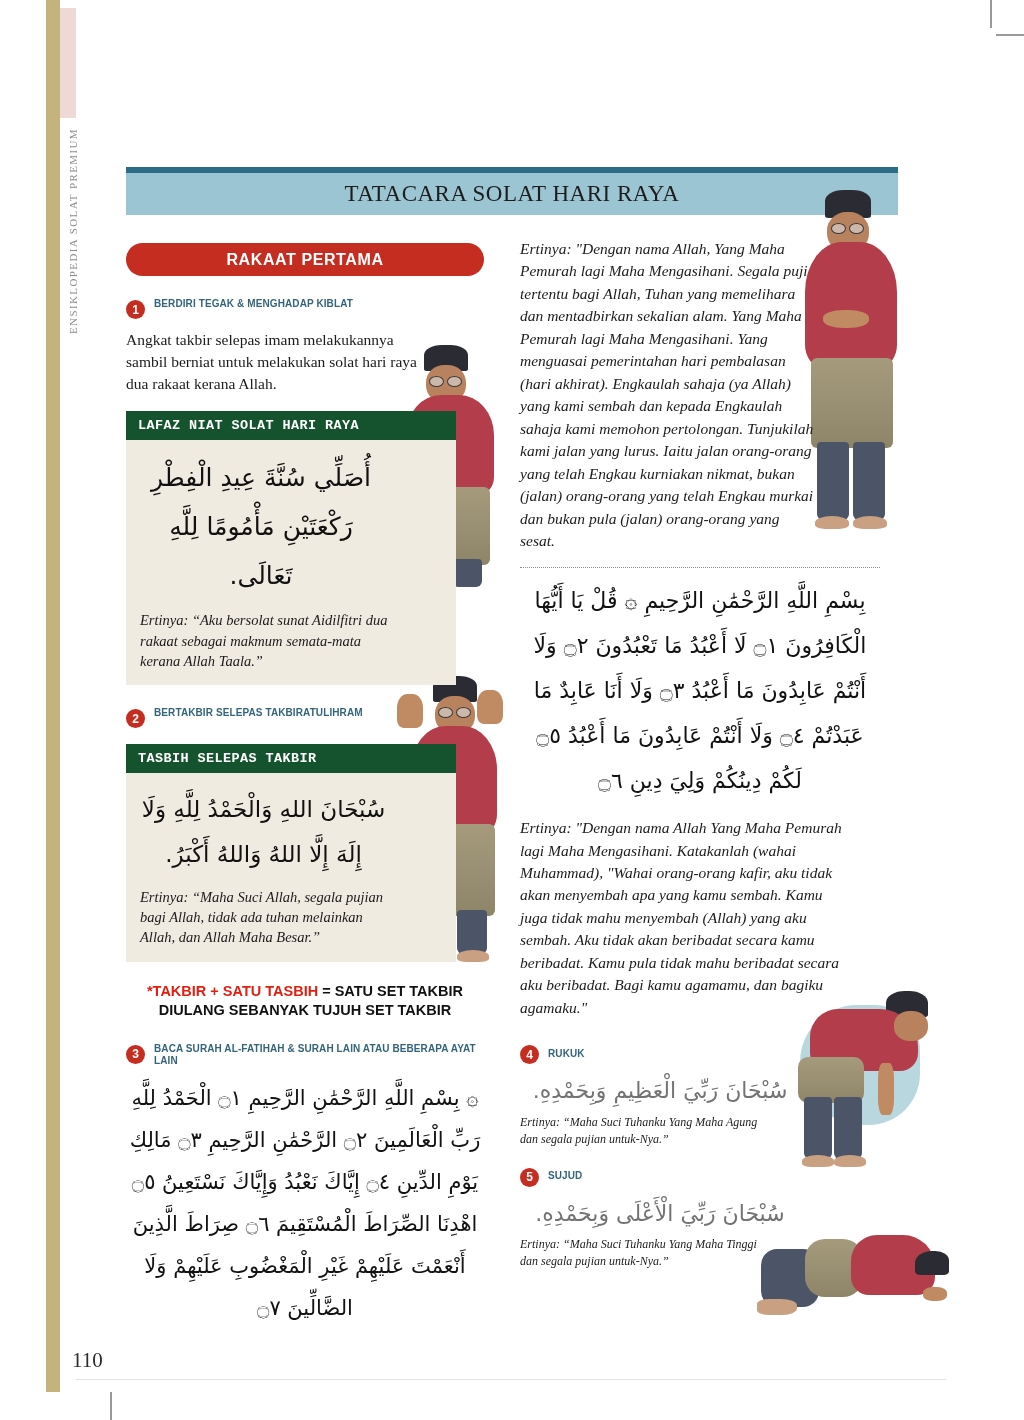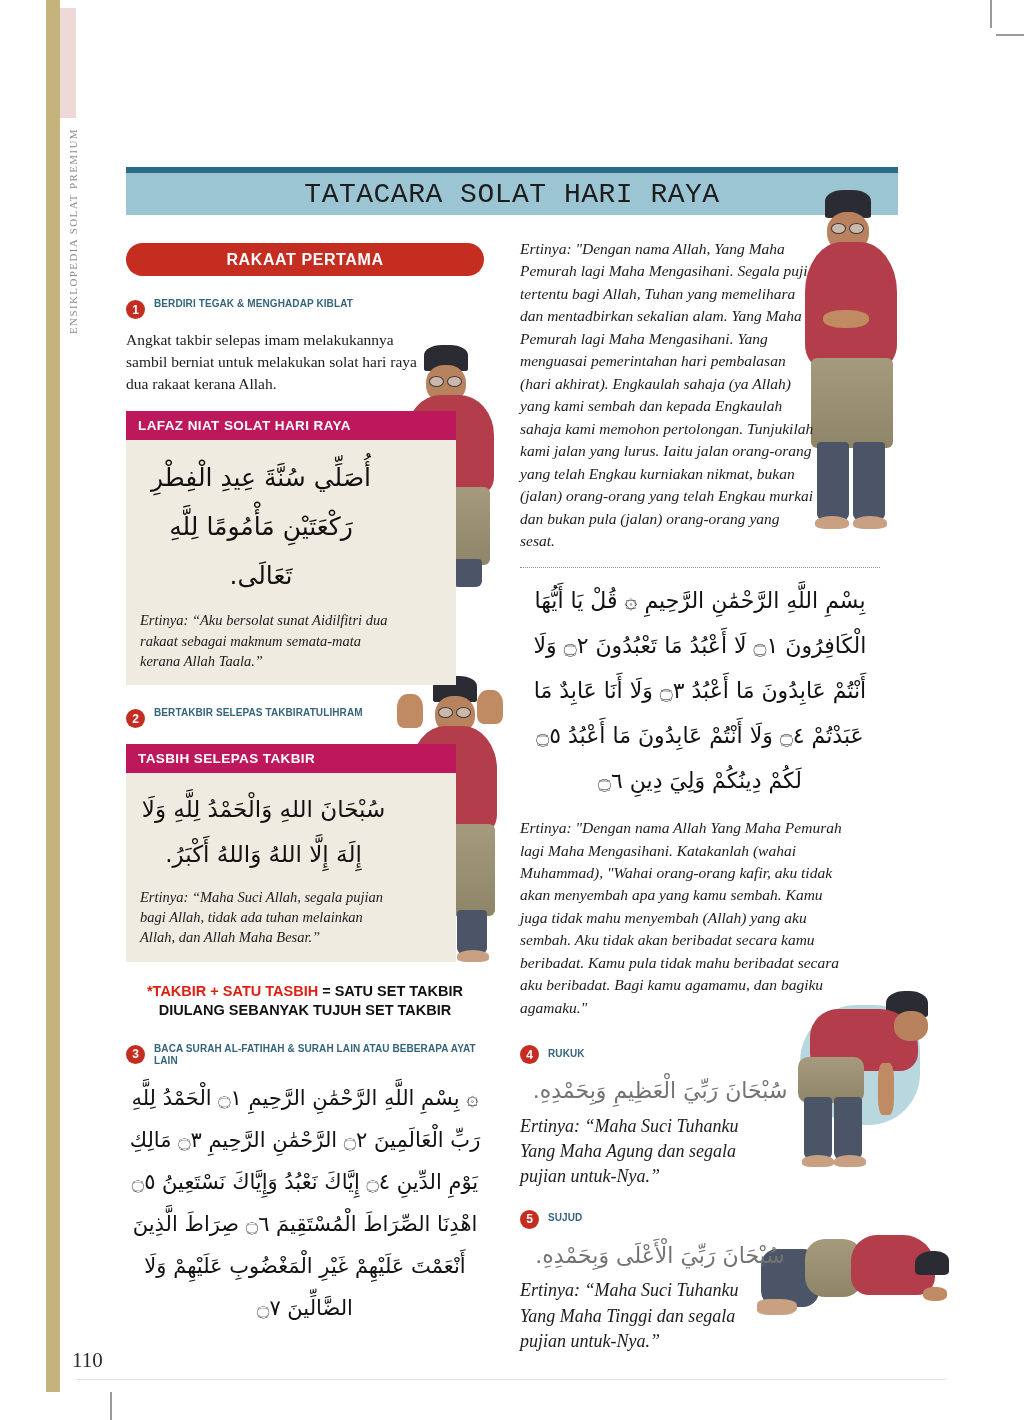--- a/index.html
+++ b/index.html
@@ -54,22 +54,22 @@
   }
 
   
   .banner {
     position: absolute; left: 126px; top: 167px; width: 772px; height: 48px;
     background: #9cc5d4;
     border-top: 6px solid #2d6c86;
     display: flex; align-items: center; justify-content: center;
   }
   .banner-title {
-    font-family: Liberation Mono, monospace;
-    font-size: 28px;
+    font-family: Liberation Serif, serif;
+    font-size: 23px;
     letter-spacing: 0.5px;
     color: #1d1d1d;
   }
 
   
   .col-left  { position: absolute; left: 126px; top: 243px; width: 358px; }
   .col-right { position: absolute; left: 520px; top: 238px; width: 360px; }
 
   
   .pill {
@@ -107,23 +107,23 @@
   .body-text {
     font-family: "Liberation Serif", serif;
     font-size: 15.5px; line-height: 1.42; color: #1b1b1b;
     margin-bottom: 14px;
   }
   .body-text b { font-weight: bold; }
 
   
   .card { margin-bottom: 20px; position: relative; }
   .card-head {
-    background: #be185d;
+    background: #14532d;
     color: #ffffff;
-    font-family: Liberation Sans, sans-serif;
+    font-family: Liberation Mono, monospace;
     font-weight: bold; font-size: 13.5px;
     letter-spacing: 0.4px;
     padding: 7px 12px;
     margin-top: 16px;
   }
   .card-body {
     background: #f0ebe0;
     padding: 14px 14px 14px 14px;
   }
   .arabic {
@@ -178,21 +178,21 @@
   .mini-step { display: flex; align-items: center; gap: 9px; margin-bottom: 6px; }
   .mini-arabic {
     font-family: "DejaVu Sans", sans-serif;
     direction: rtl; text-align: center;
     font-size: 22px; line-height: 1.9; color: #737373;
     margin: 4px 0 2px 0;
     padding-right: 10px;
   }
   .mini-meaning {
     font-family: "Liberation Serif", serif;
-    font-style: italic; font-size: 18px; line-height: 1.4; color: #1b1b1b;
+    font-style: italic; font-size: 12px; line-height: 1.4; color: #1b1b1b;
     width: 250px;
   }
 
   
   .photo { position: absolute; pointer-events: none; }
 
   .fig-shirt { position: absolute; background: #b33d4a; border-radius: 40% 40% 18% 18%; }
   .fig-songkok { position: absolute; background: #2b2b33; border-radius: 40% 40% 8% 8%; }
   .fig-face { position: absolute; background: #b9825e; border-radius: 46%; }
   .fig-sarong { position: absolute; background: #9c9377; border-radius: 6px; }

